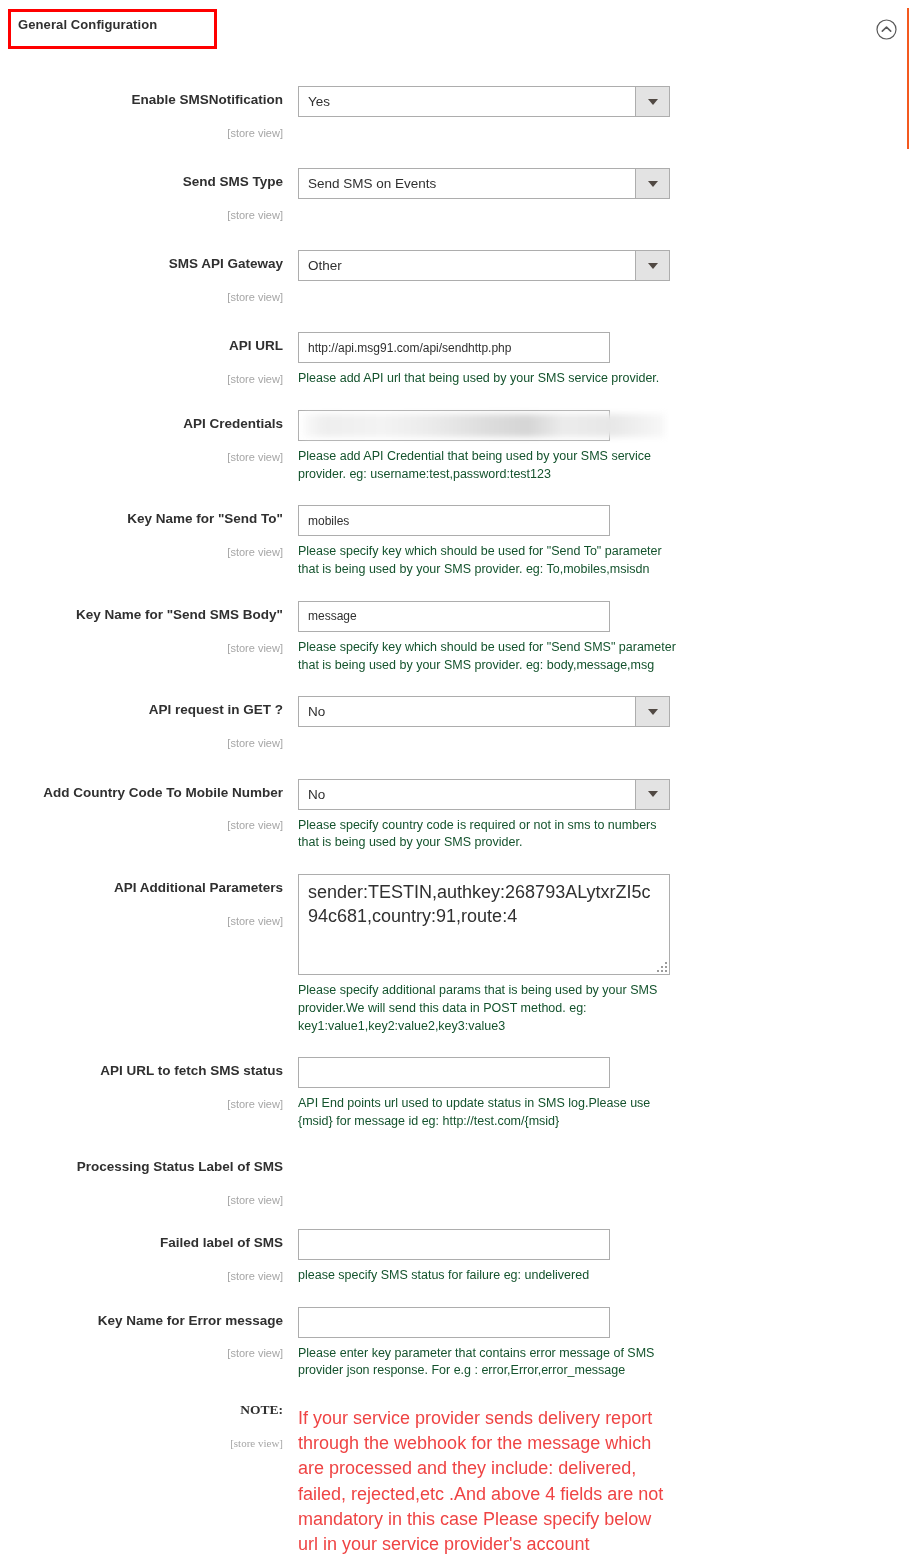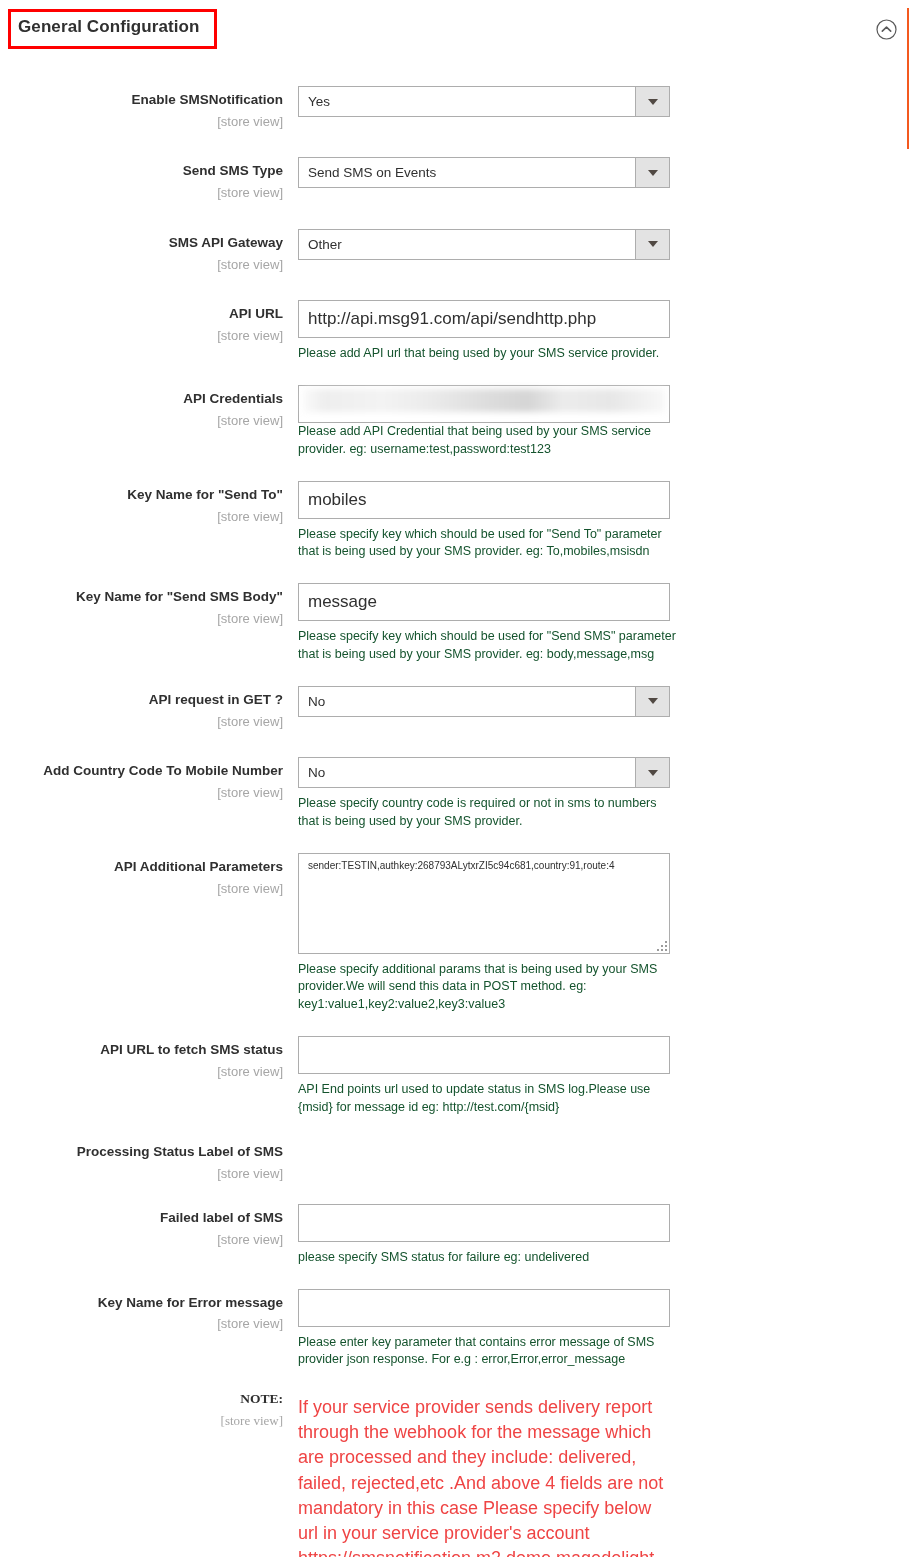--- a/index.html
+++ b/index.html
@@ -18,21 +18,21 @@
 
   
   .section-header {
     position: relative;
     height: 58px;
   }
   .section-title {
     position: absolute;
     left: 18px;
     top: 17px;
-    font-size: 17px;
+    font-size: 13px;
     font-weight: 600;
     color: #303030;
     letter-spacing: .1px;
     white-space: nowrap;
   }
   .title-annotation {
     position: absolute;
     left: 8px;
     top: 9px;
     width: 209px;
@@ -78,42 +78,42 @@
   .label-col.note-label { padding-top: 4px; font-family: Liberation Serif, serif; }
   .field-label {
     font-size: 13.5px;
     font-weight: 700;
     color: #303030;
     line-height: 1.25;
     display: block;
   }
   .scope-label {
     display: block;
-    font-size: 13px;
+    font-size: 11px;
     color: #a6a6a6;
     font-weight: 400;
-    margin-top: 5px;
+    margin-top: 18px;
     line-height: 1.2;
   }
   .control-col {
     flex: 1 1 auto;
     padding-top: 4px;
   }
 
   
   .text-input {
     display: block;
-    width: 372px;
+    width: 312px;
     height: 31px;
     border: 1px solid #adadad;
     background: #ffffff;
     font-family: "Liberation Sans", sans-serif;
-    font-size: 17px;
-    color: #303030;
-    padding: 18px 9px;
+    font-size: 12px;
+    color: #303030;
+    padding: 0 9px;
     outline: none;
     border-radius: 0;
   }
   .text-input.redacted {
     background: #ffffff;
     color: transparent;
     position: relative;
   }
   .redacted-wrap {
     position: relative;
@@ -172,21 +172,21 @@
   }
 
   .textarea-box {
     position: relative;
     width: 372px;
     height: 101px;
     border: 1px solid #adadad;
     background: #ffffff;
     padding: 5px 9px;
     font-family: "Liberation Sans", sans-serif;
-    font-size: 10px;
+    font-size: 18px;
     color: #303030;
     line-height: 1.35;
     word-break: break-all;
     overflow: hidden;
   }
   .resize-grip {
     position: absolute;
     right: 2px;
     bottom: 2px;
     width: 9px;

